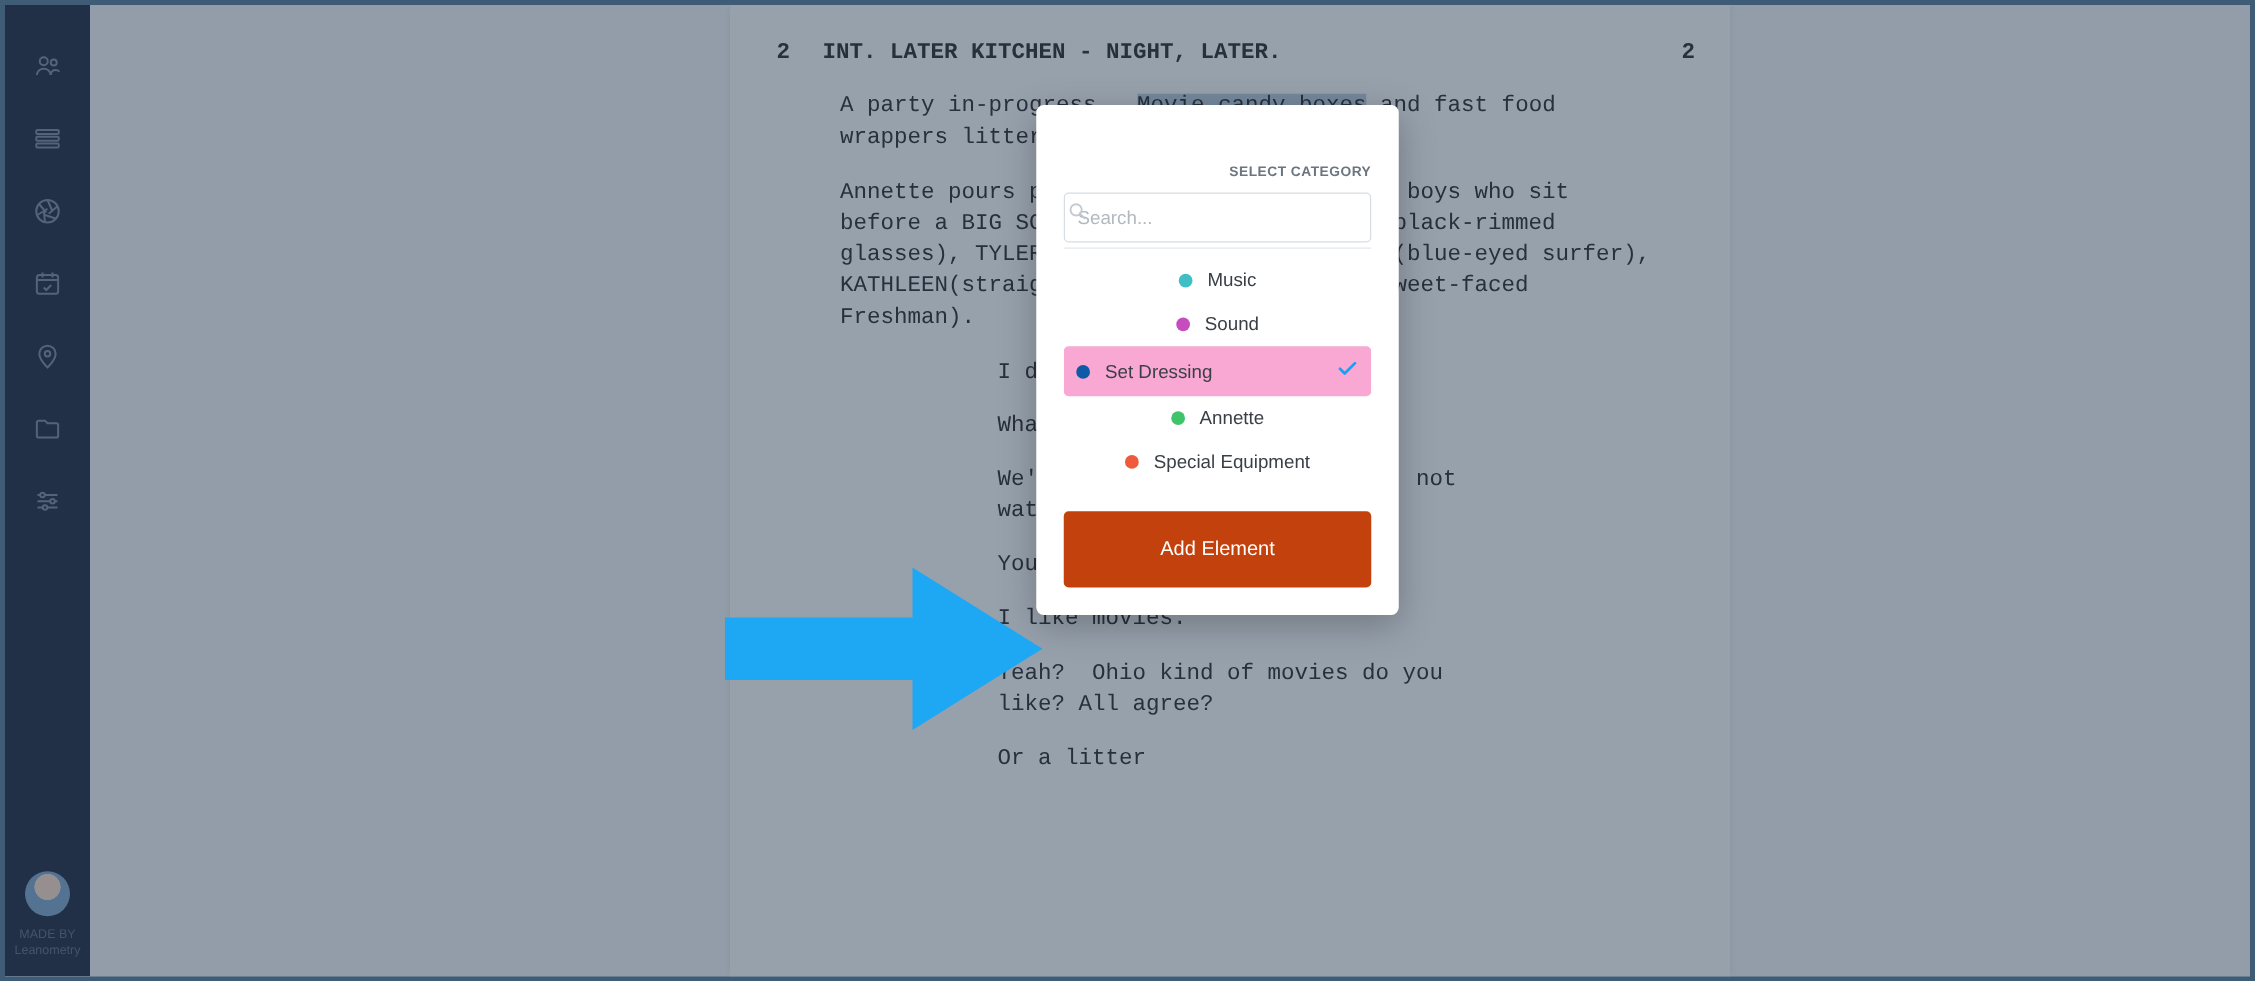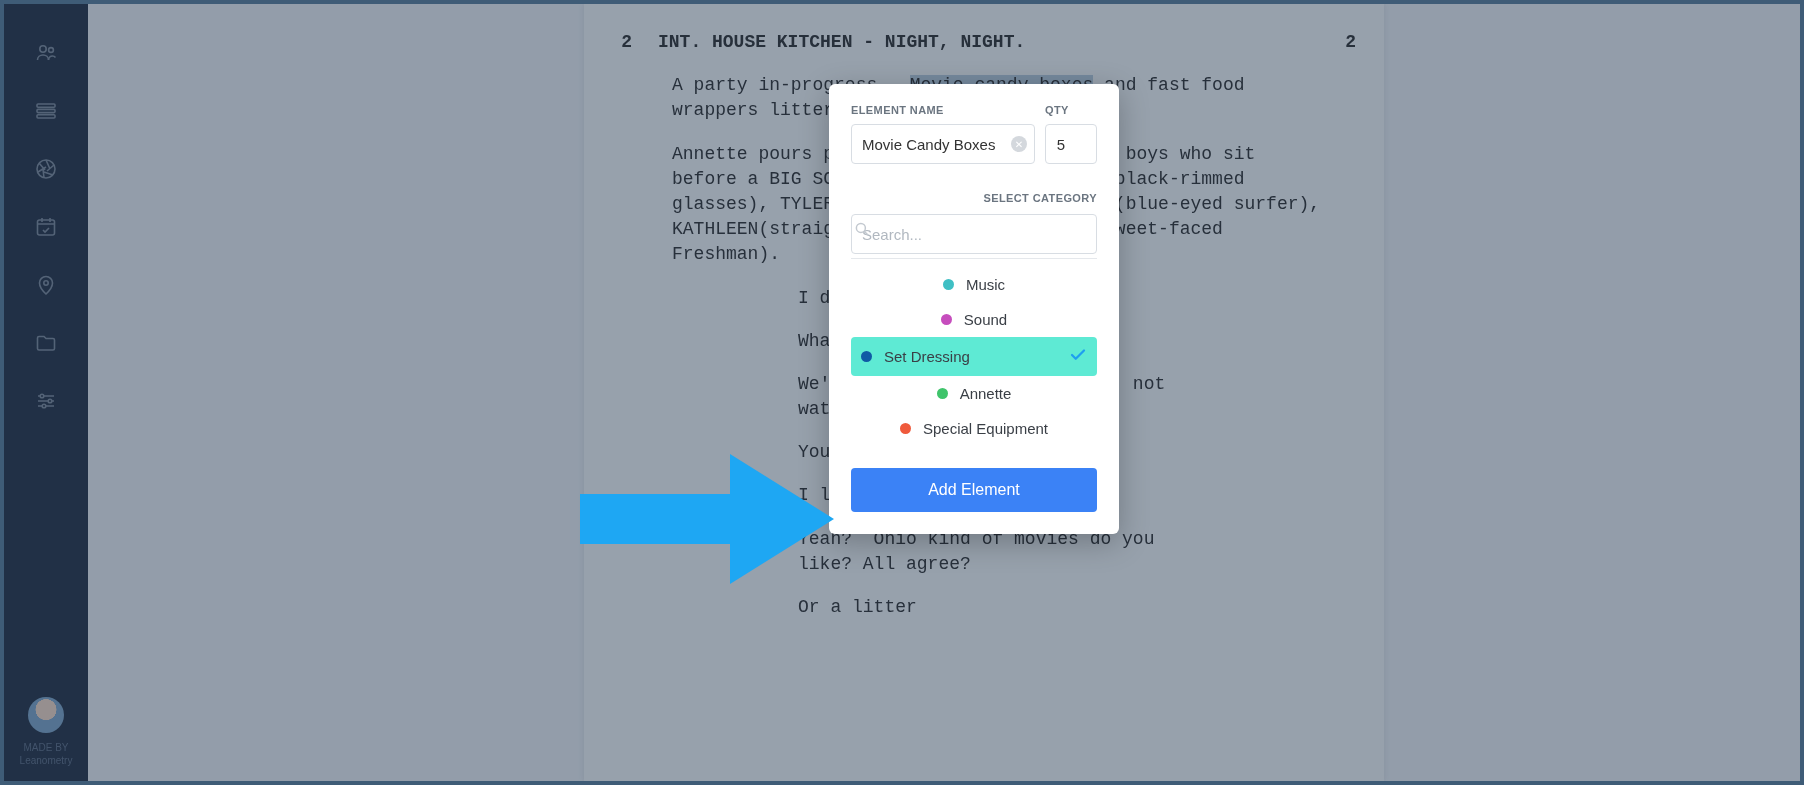--- a/index.html
+++ b/index.html
@@ -3,21 +3,21 @@
 <meta charset="utf-8">
 <style>
   * { box-sizing: border-box; margin: 0; padding: 0; }
   html, body { width: 1804px; height: 785px; overflow: hidden; font-family: -apple-system, BlinkMacSystemFont, "Segoe UI", Helvetica, Arial, sans-serif; }
   body { position: relative; background: #eef1f5; border: 4px solid #3f5c77; }
 
   
   .sidebar {
     position: absolute;
     left: 0; top: 0; bottom: 0;
-    width: 84px;
+    width: 68px;
     background: #1f2b3e;
     display: flex;
     flex-direction: column;
     align-items: center;
     padding-top: 20px;
   }
   .sidebar-icon {
     width: 26px; height: 26px;
     margin: 16px 0;
     color: #7c8798;
@@ -116,27 +116,27 @@
   .mag {
     position: absolute; left: 2px; top: 6px; width: 18px; height: 18px; color: #c3c9d0;
   }
 
   .cat-list { position: relative; max-height: 188px; overflow: hidden; }
   .cat-item {
     display: flex; align-items: center; gap: 12px;
     padding: 9px 10px; border-radius: 4px; cursor: pointer;
     font-size: 15px; color: #3a3f46; justify-content: center;
   }
-  .cat-item.selected { background: #5eead4; font-weight: 500; }
+  .cat-item.selected { background: #f9a8d4; font-weight: 500; }
   .cat-item .dot { width: 11px; height: 11px; border-radius: 50%; flex-shrink: 0; }
   .cat-item .check { margin-left: auto; color: #1e9ff0; }
 
   .add-btn {
-    width: 100%; height: 44px; margin-top: 22px;
-    background: #3b82f6; color: #fff; border: none; border-radius: 4px;
+    width: 100%; height: 61px; margin-top: 22px;
+    background: #c2410c; color: #fff; border: none; border-radius: 4px;
     font-size: 16px; cursor: pointer;
   }
 </style>
 </head>
 <body>
 
 <div class="sidebar">
   <div class="sidebar-icon">
     <svg viewBox="0 0 24 24" width="24" height="24" fill="none" stroke="currentColor" stroke-width="1.6">
         <circle cx="9" cy="8" r="3.2"></circle>
@@ -188,54 +188,41 @@
   <div class="madeby">
     <div>MADE BY</div>
     <div>Leanometry</div>
   </div>
 </div>
 
 <div class="page-shadow"></div>
 <div class="script">
   <div class="scene-heading">
     <span class="scene-num-left">2</span>
-    <span>INT. HOUSE KITCHEN - NIGHT, NIGHT.</span>
+    <span>INT. LATER KITCHEN - NIGHT, LATER.</span>
     <span class="scene-num-right">2</span>
   </div>
   <div class="action"><span>A party in-progress.  </span><span class="highlight">Movie candy boxes</span><span> and fast food wrappers litter</span></div>
   <div class="action">Annette pours popcorn into a bowl for the boys who sit before a BIG SCREEN TV.  They are: WILL (black-rimmed glasses), TYLER (letterman jacket), RYAN (blue-eyed surfer), KATHLEEN(straight outta Ohio) and TONY (sweet-faced Freshman).</div>
   <div class="dialogue">I don't know...</div>
   <div class="dialogue">What?</div>
   <div class="dialogue">We're supposed to be studying, not watching movies.</div>
   <div class="dialogue">You are such a girl.</div>
   <div class="dialogue">I like movies.</div>
   <div class="dialogue">Yeah?  Ohio kind of movies do you like? All agree?</div>
   <div class="dialogue">Or a litter</div>
 </div>
 
 <div class="dim"></div>
 
 <svg class="arrow" viewBox="0 0 254 130">
   <polygon points="0,40 150,40 150,0 254,65 150,130 150,90 0,90" fill="#1ea7f3"></polygon>
 </svg>
 
 <div class="popup">
-  <div class="row1">
-    <div class="col" style="flex:1">
-      <span class="lbl">ELEMENT NAME</span>
-      <div class="name-wrap">
-        <input type="text" value="Movie Candy Boxes" style="">
-        <div class="clear-x">✕</div>
-      </div>
-    </div>
-    <div class="col qty-col">
-      <span class="lbl">QTY</span>
-      <input type="text" value="5" style="">
-    </div>
-  </div>
 
   <div class="section-lbl">SELECT CATEGORY</div>
   <div class="search-wrap">
     <svg class="mag" viewBox="0 0 24 24" fill="none" stroke="currentColor" stroke-width="2">
         <circle cx="10.5" cy="10.5" r="6"></circle>
         <line x1="20" y1="20" x2="15" y2="15"></line>
       </svg>
     <input type="text" placeholder="Search..." style="">
   </div>
 

